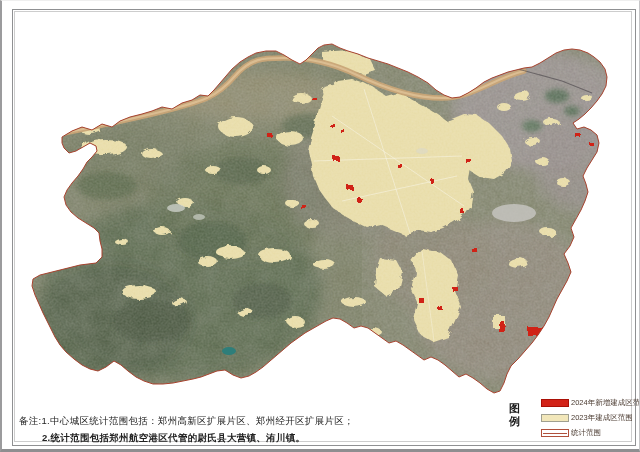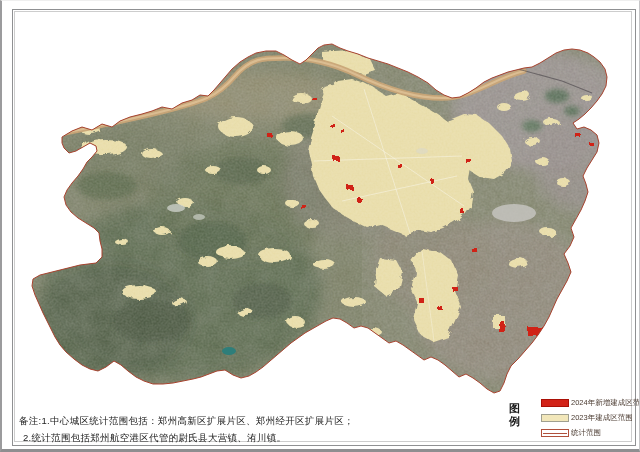--- a/index.html
+++ b/index.html
@@ -6,21 +6,21 @@
   .page{
     position:relative;width:640px;height:452px;background:#fff;overflow:hidden;
     font-family:"Liberation Sans","DejaVu Sans",sans-serif;box-sizing:border-box;
     border-left:2px solid #9b9b9d;border-bottom:3px solid #8e8e90;
     border-right:1px solid #c6c6c8;border-top:1px solid #efefef;
   }
   .frame{position:absolute;left:10px;top:8px;width:622px;height:435px;border:1px solid #8f9092;}
   .frame-inner{position:absolute;left:1px;top:1px;width:616px;height:429px;border:1px solid #cdcdcd;}
   svg.map{position:absolute;left:0;top:0;width:616px;height:429px;display:block;}
   .notes{position:absolute;left:4px;top:400px;font-size:9.5px;color:#222;letter-spacing:0.3px;line-height:17px;white-space:nowrap;}
-  .notes .note2{margin-left:4px;}
+  .notes .note2{margin-left:23px;font-weight:bold;}
   .legend{position:absolute;left:494px;top:386px;display:flex;gap:19px;}
   .legend-title{width:13px;font-size:11px;font-weight:bold;color:#1a1a1a;line-height:12.5px;word-break:break-all;margin-top:4px;}
   .legend-items{display:flex;flex-direction:column;gap:5px;}
   .legend-row{display:flex;align-items:center;gap:2px;height:10px;}
   .sw{width:28px;height:8px;flex:none;box-sizing:border-box;}
   .sw-red{background:#d22318;border:1px solid #aa1006;}
   .sw-cream{background:#f2e7ba;border:1px solid #a0a090;}
   .sw-line{background:#fff;border:1px solid #b0503c;position:relative;}
   .sw-line::after{content:"";position:absolute;left:1px;right:1px;top:50%;border-top:1px solid #b0503c;}
   .lbl{font-size:7.5px;color:#4a3a30;white-space:nowrap;}

